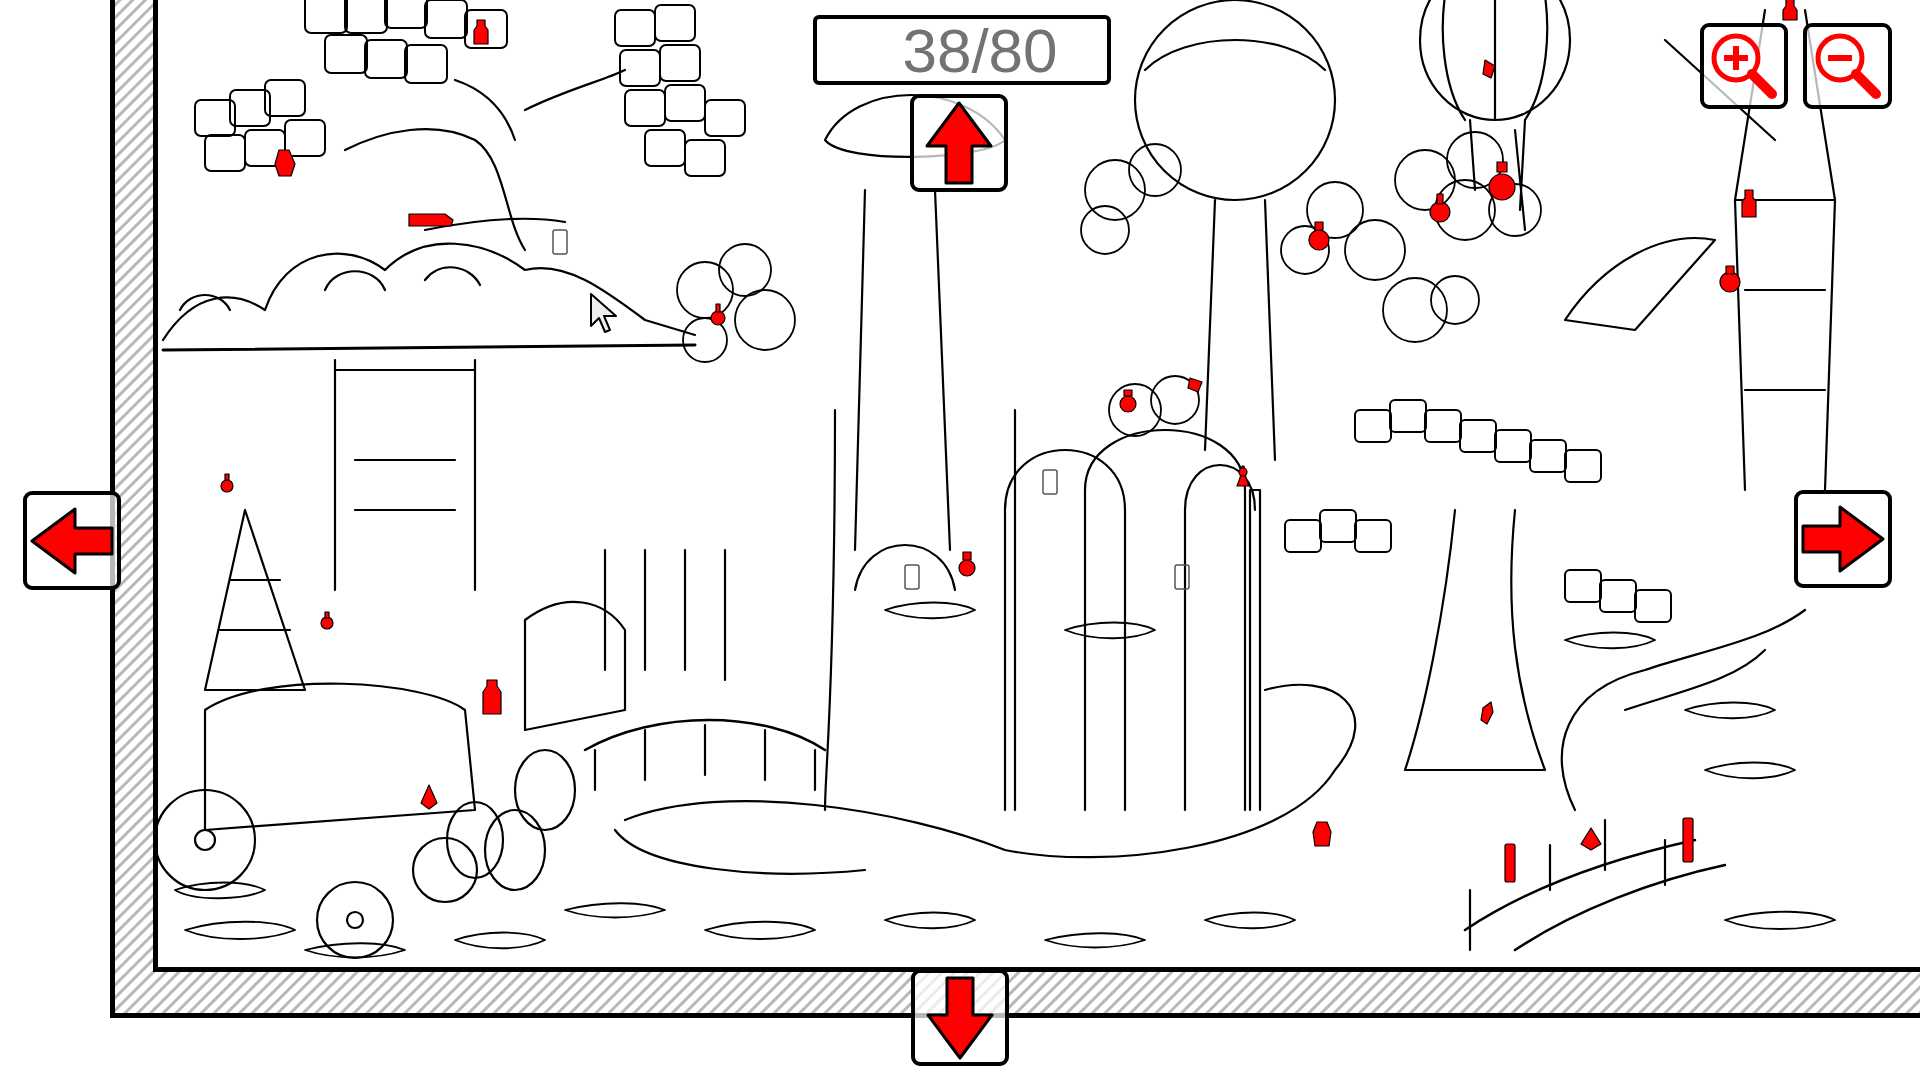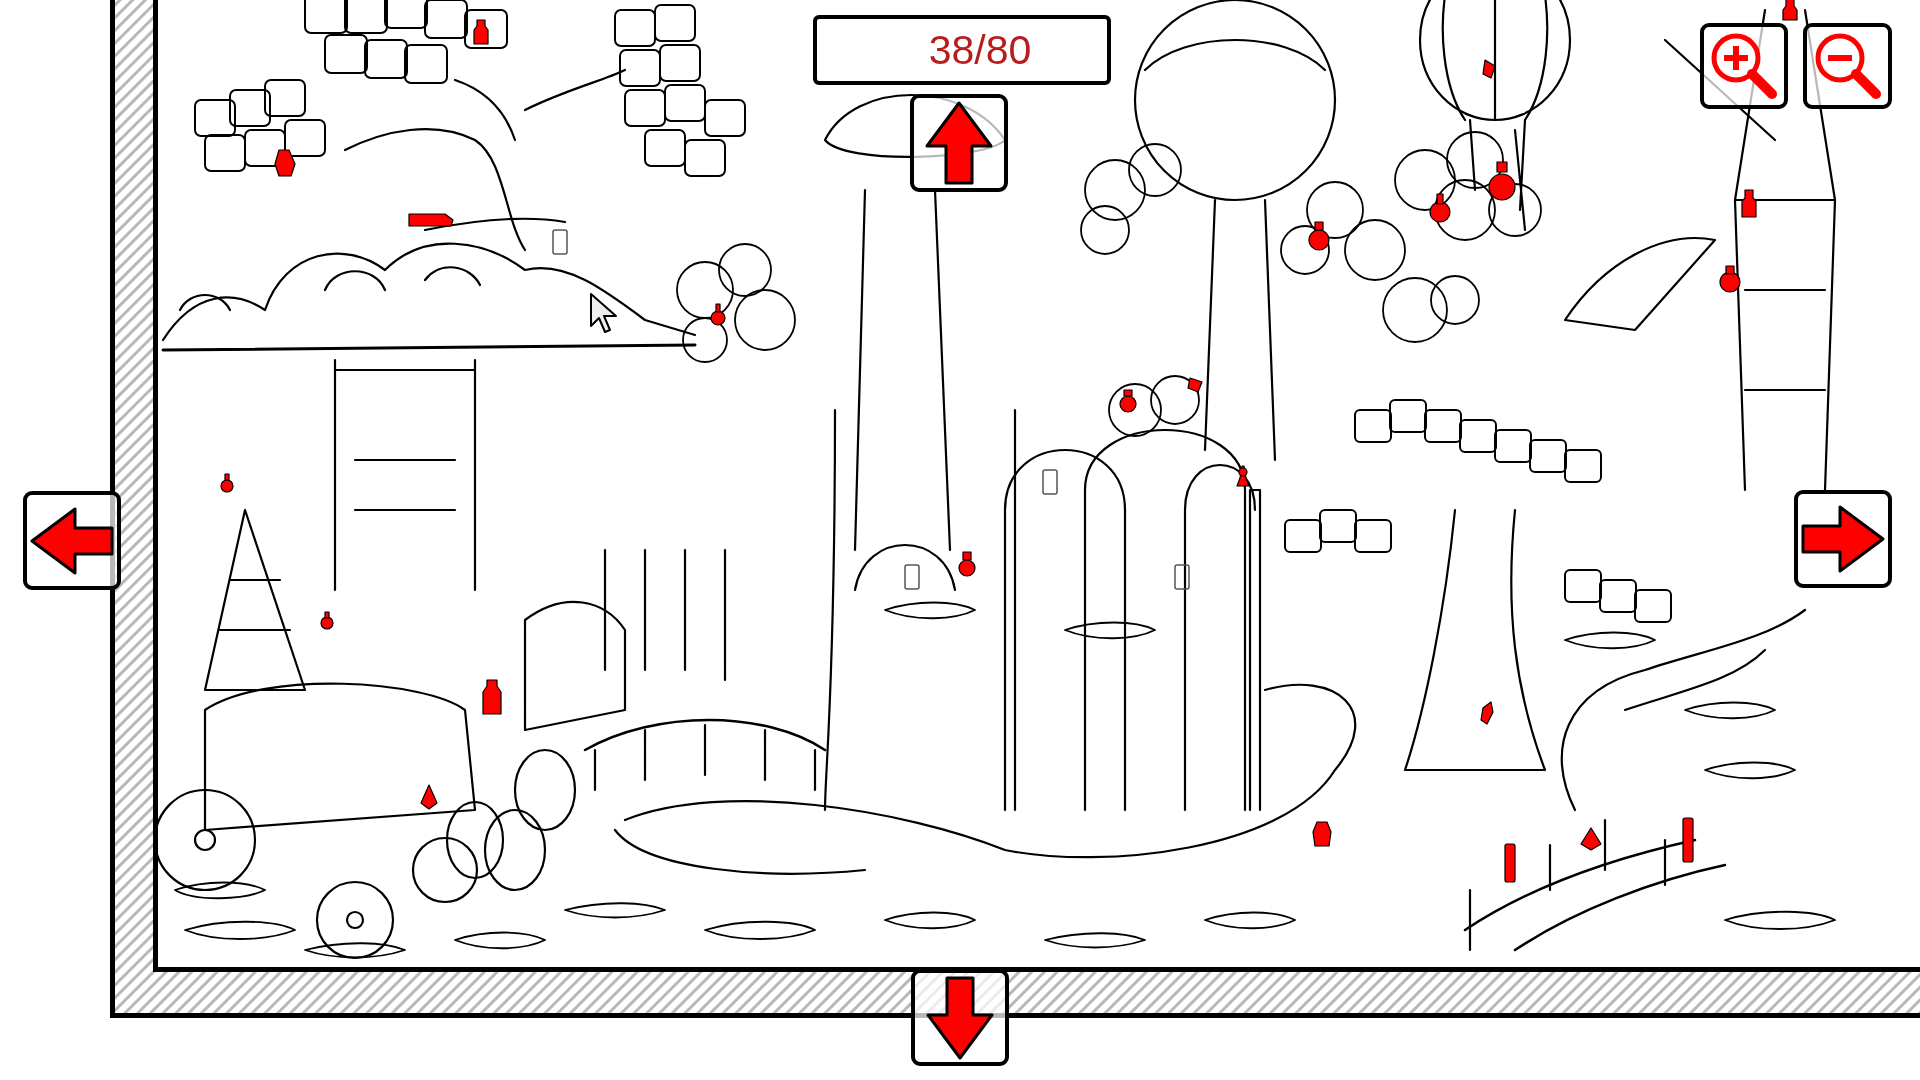--- a/index.html
+++ b/index.html
@@ -4,21 +4,21 @@
 <style>
   html,body{margin:0;padding:0;}
   body{width:1920px;height:1080px;position:relative;overflow:hidden;background:#ffffff;font-family:"Liberation Sans",sans-serif;}
   .frame{position:absolute;left:110px;top:-10px;width:1840px;height:1028px;box-sizing:border-box;border:5px solid #000;
     background:repeating-linear-gradient(135deg,#ffffff 0px,#ffffff 5px,#b8b8b8 6px,#b8b8b8 8px,#ffffff 9px);}
   .scene{position:absolute;left:153px;top:-10px;width:1800px;height:982px;box-sizing:border-box;border-left:5px solid #000;border-bottom:5px solid #000;background:#fff;overflow:hidden;}
   .scene svg{position:absolute;left:0;top:0;}
   .hud-btn{position:absolute;box-sizing:border-box;border:4px solid #000;border-radius:9px;background:rgba(255,255,255,0.72);cursor:pointer;display:flex;align-items:center;justify-content:center;}
   .hud-btn svg{display:block;}
   .counter{position:absolute;left:813px;top:15px;width:298px;height:70px;box-sizing:border-box;border:4px solid #000;border-radius:6px;background:#fff;
-    display:flex;align-items:center;justify-content:center;font-size:41px;color:#b91c1c;letter-spacing:0px;padding-left:36px;}
+    display:flex;align-items:center;justify-content:center;font-size:62px;color:#737373;letter-spacing:0px;padding-left:36px;}
   .cursor{position:absolute;left:589px;top:292px;pointer-events:none;}
 </style>
 </head>
 <body>
 
 <div class="frame"></div>
 
 <div class="scene">
   <svg width="1800" height="982" viewBox="153 0 1800 982" fill="none" stroke="#000" stroke-width="2.2" stroke-linejoin="round" stroke-linecap="round">
 

